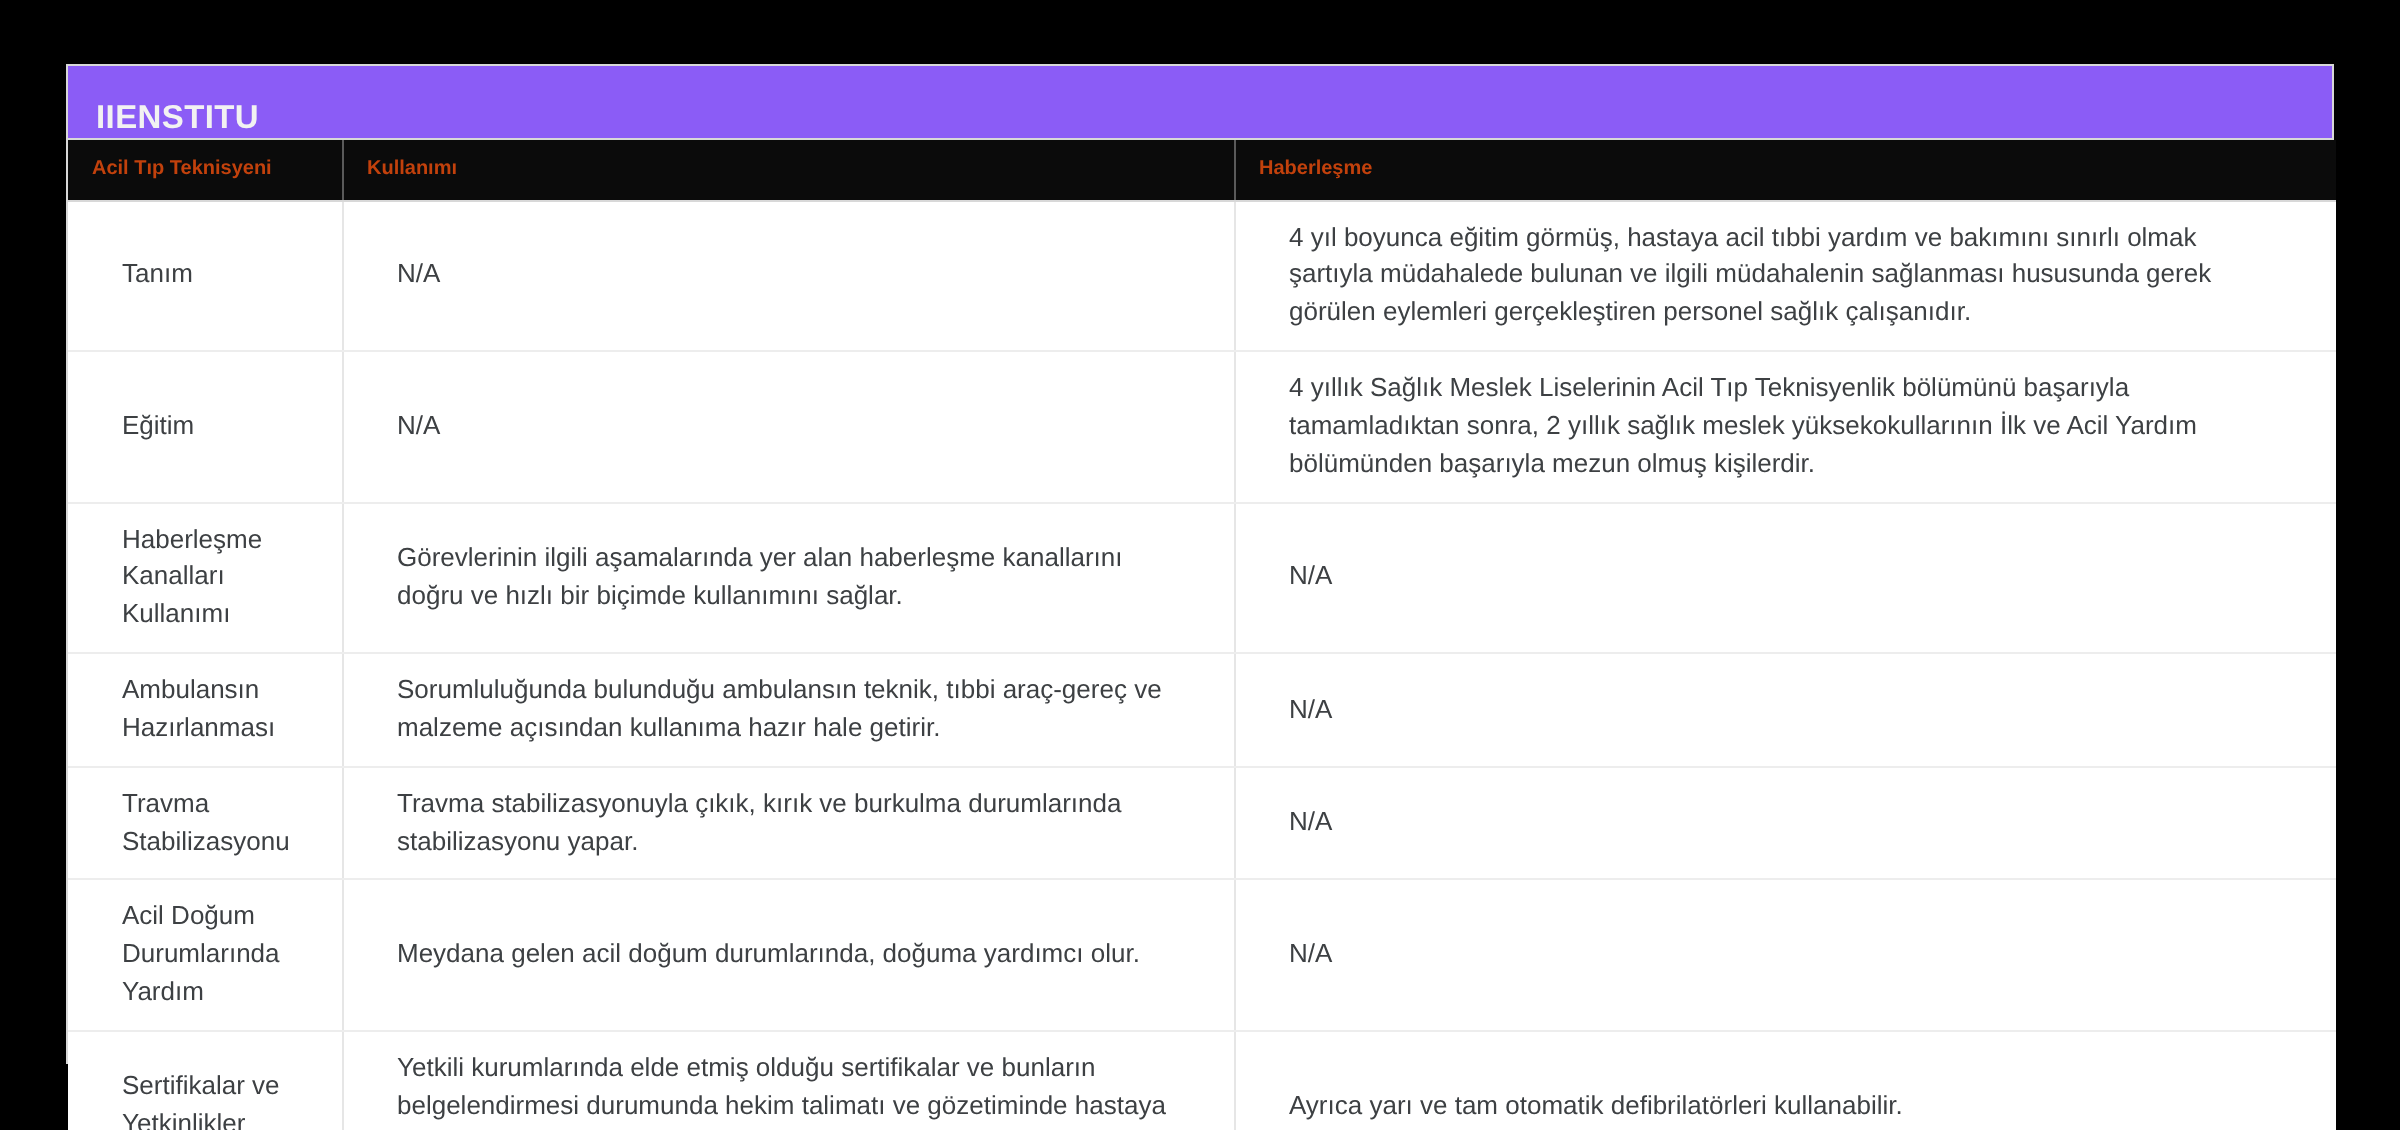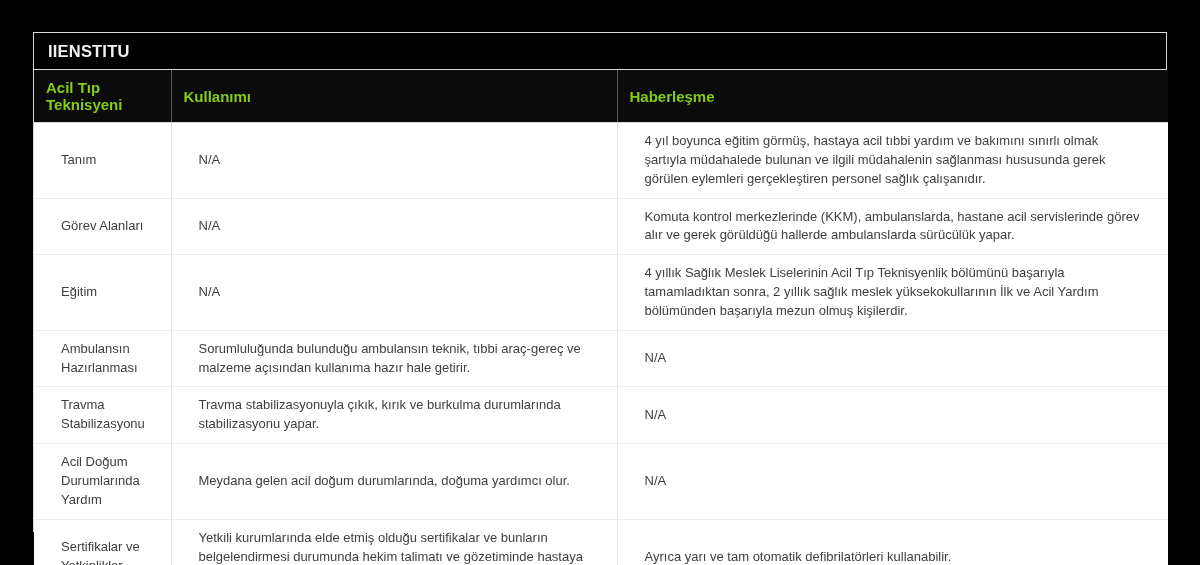--- a/index.html
+++ b/index.html
@@ -24,23 +24,23 @@
     left: 33px;
     top: 32px;
     width: 1134px;
     height: 500px;
     border: 1px solid #d8d8d8;
     box-sizing: border-box;
     background: #ffffff;
   }
   .brand-bar {
     height: 37px;
-    background: #000000;
+    background: #8b5cf6;
     display: flex;
-    align-items: center;
+    align-items: flex-end;
     padding: 0 14px;
     box-sizing: border-box;
     border-bottom: 1px solid #d8d8d8;
   }
   .brand-title {
     color: #f2f2f2;
     font-size: 16.5px;
     font-weight: bold;
     letter-spacing: 0.2px;
   }
@@ -50,22 +50,22 @@
     table-layout: fixed;
   }
   table.grid th,
   table.grid td {
     text-align: left;
     vertical-align: middle;
     box-sizing: border-box;
   }
   table.grid thead th {
     background: #0b0b0b;
-    color: #84cc16;
-    font-size: 15px;
+    color: #c2410c;
+    font-size: 10px;
     font-weight: bold;
     padding: 9px 12px;
     border-right: 1px solid #5a5a5a;
     border-bottom: 1px solid #d8d8d8;
     height: 30px;
   }
   table.grid thead th:last-child {
     border-right: none;
   }
   table.grid tbody td {
@@ -110,28 +110,28 @@
           <th>Haberleşme</th>
         </tr>
       </thead>
       <tbody>
         <tr>
           <td>Tanım</td>
           <td>N/A</td>
           <td>4 yıl boyunca eğitim görmüş, hastaya acil tıbbi yardım ve bakımını sınırlı olmak şartıyla müdahalede bulunan ve ilgili müdahalenin sağlanması hususunda gerek görülen eylemleri gerçekleştiren personel sağlık çalışanıdır.</td>
         </tr>
         <tr>
-          <td>Görev Alanları</td>
-          <td>N/A</td>
-          <td>Komuta kontrol merkezlerinde (KKM), ambulanslarda, hastane acil servislerinde görev alır ve gerek görüldüğü hallerde ambulanslarda sürücülük yapar.</td>
-        </tr>
-        <tr>
           <td>Eğitim</td>
           <td>N/A</td>
           <td>4 yıllık Sağlık Meslek Liselerinin Acil Tıp Teknisyenlik bölümünü başarıyla tamamladıktan sonra, 2 yıllık sağlık meslek yüksekokullarının İlk ve Acil Yardım bölümünden başarıyla mezun olmuş kişilerdir.</td>
+        </tr>
+        <tr>
+          <td>Haberleşme Kanalları Kullanımı</td>
+          <td>Görevlerinin ilgili aşamalarında yer alan haberleşme kanallarını doğru ve hızlı bir biçimde kullanımını sağlar.</td>
+          <td>N/A</td>
         </tr>
         <tr>
           <td>Ambulansın Hazırlanması</td>
           <td>Sorumluluğunda bulunduğu ambulansın teknik, tıbbi araç-gereç ve malzeme açısından kullanıma hazır hale getirir.</td>
           <td>N/A</td>
         </tr>
         <tr>
           <td>Travma Stabilizasyonu</td>
           <td>Travma stabilizasyonuyla çıkık, kırık ve burkulma durumlarında stabilizasyonu yapar.</td>
           <td>N/A</td>

